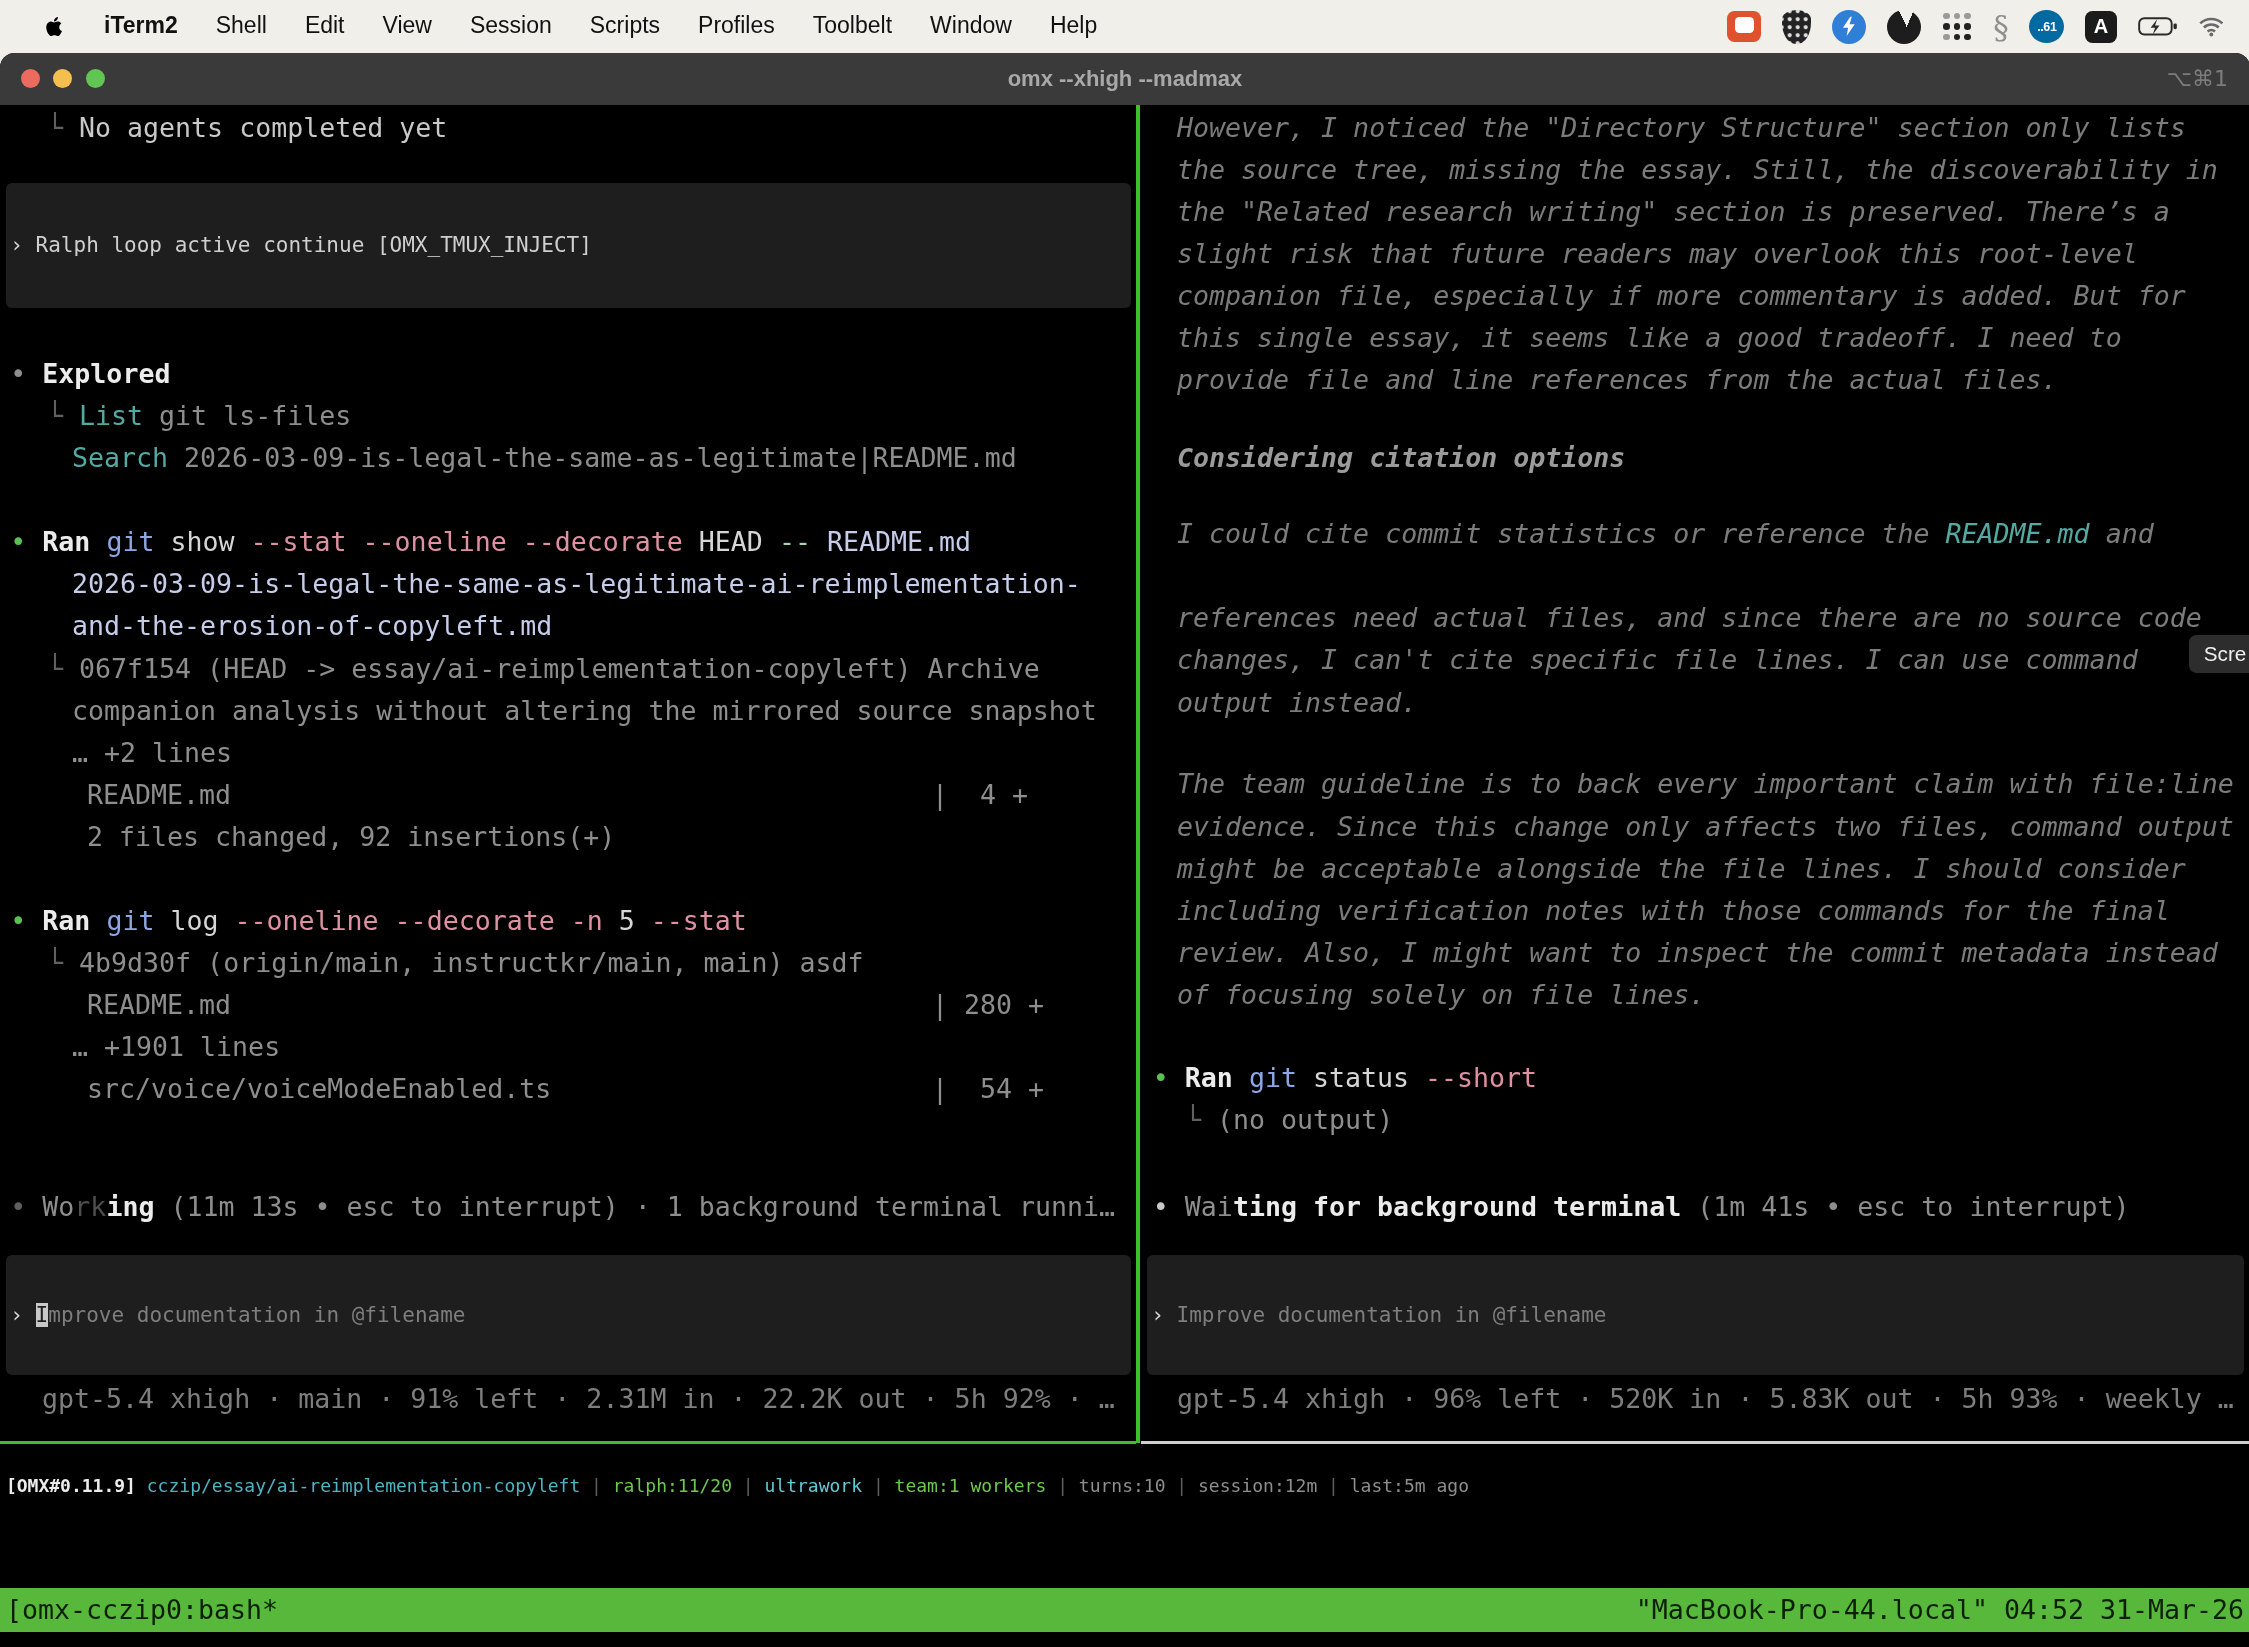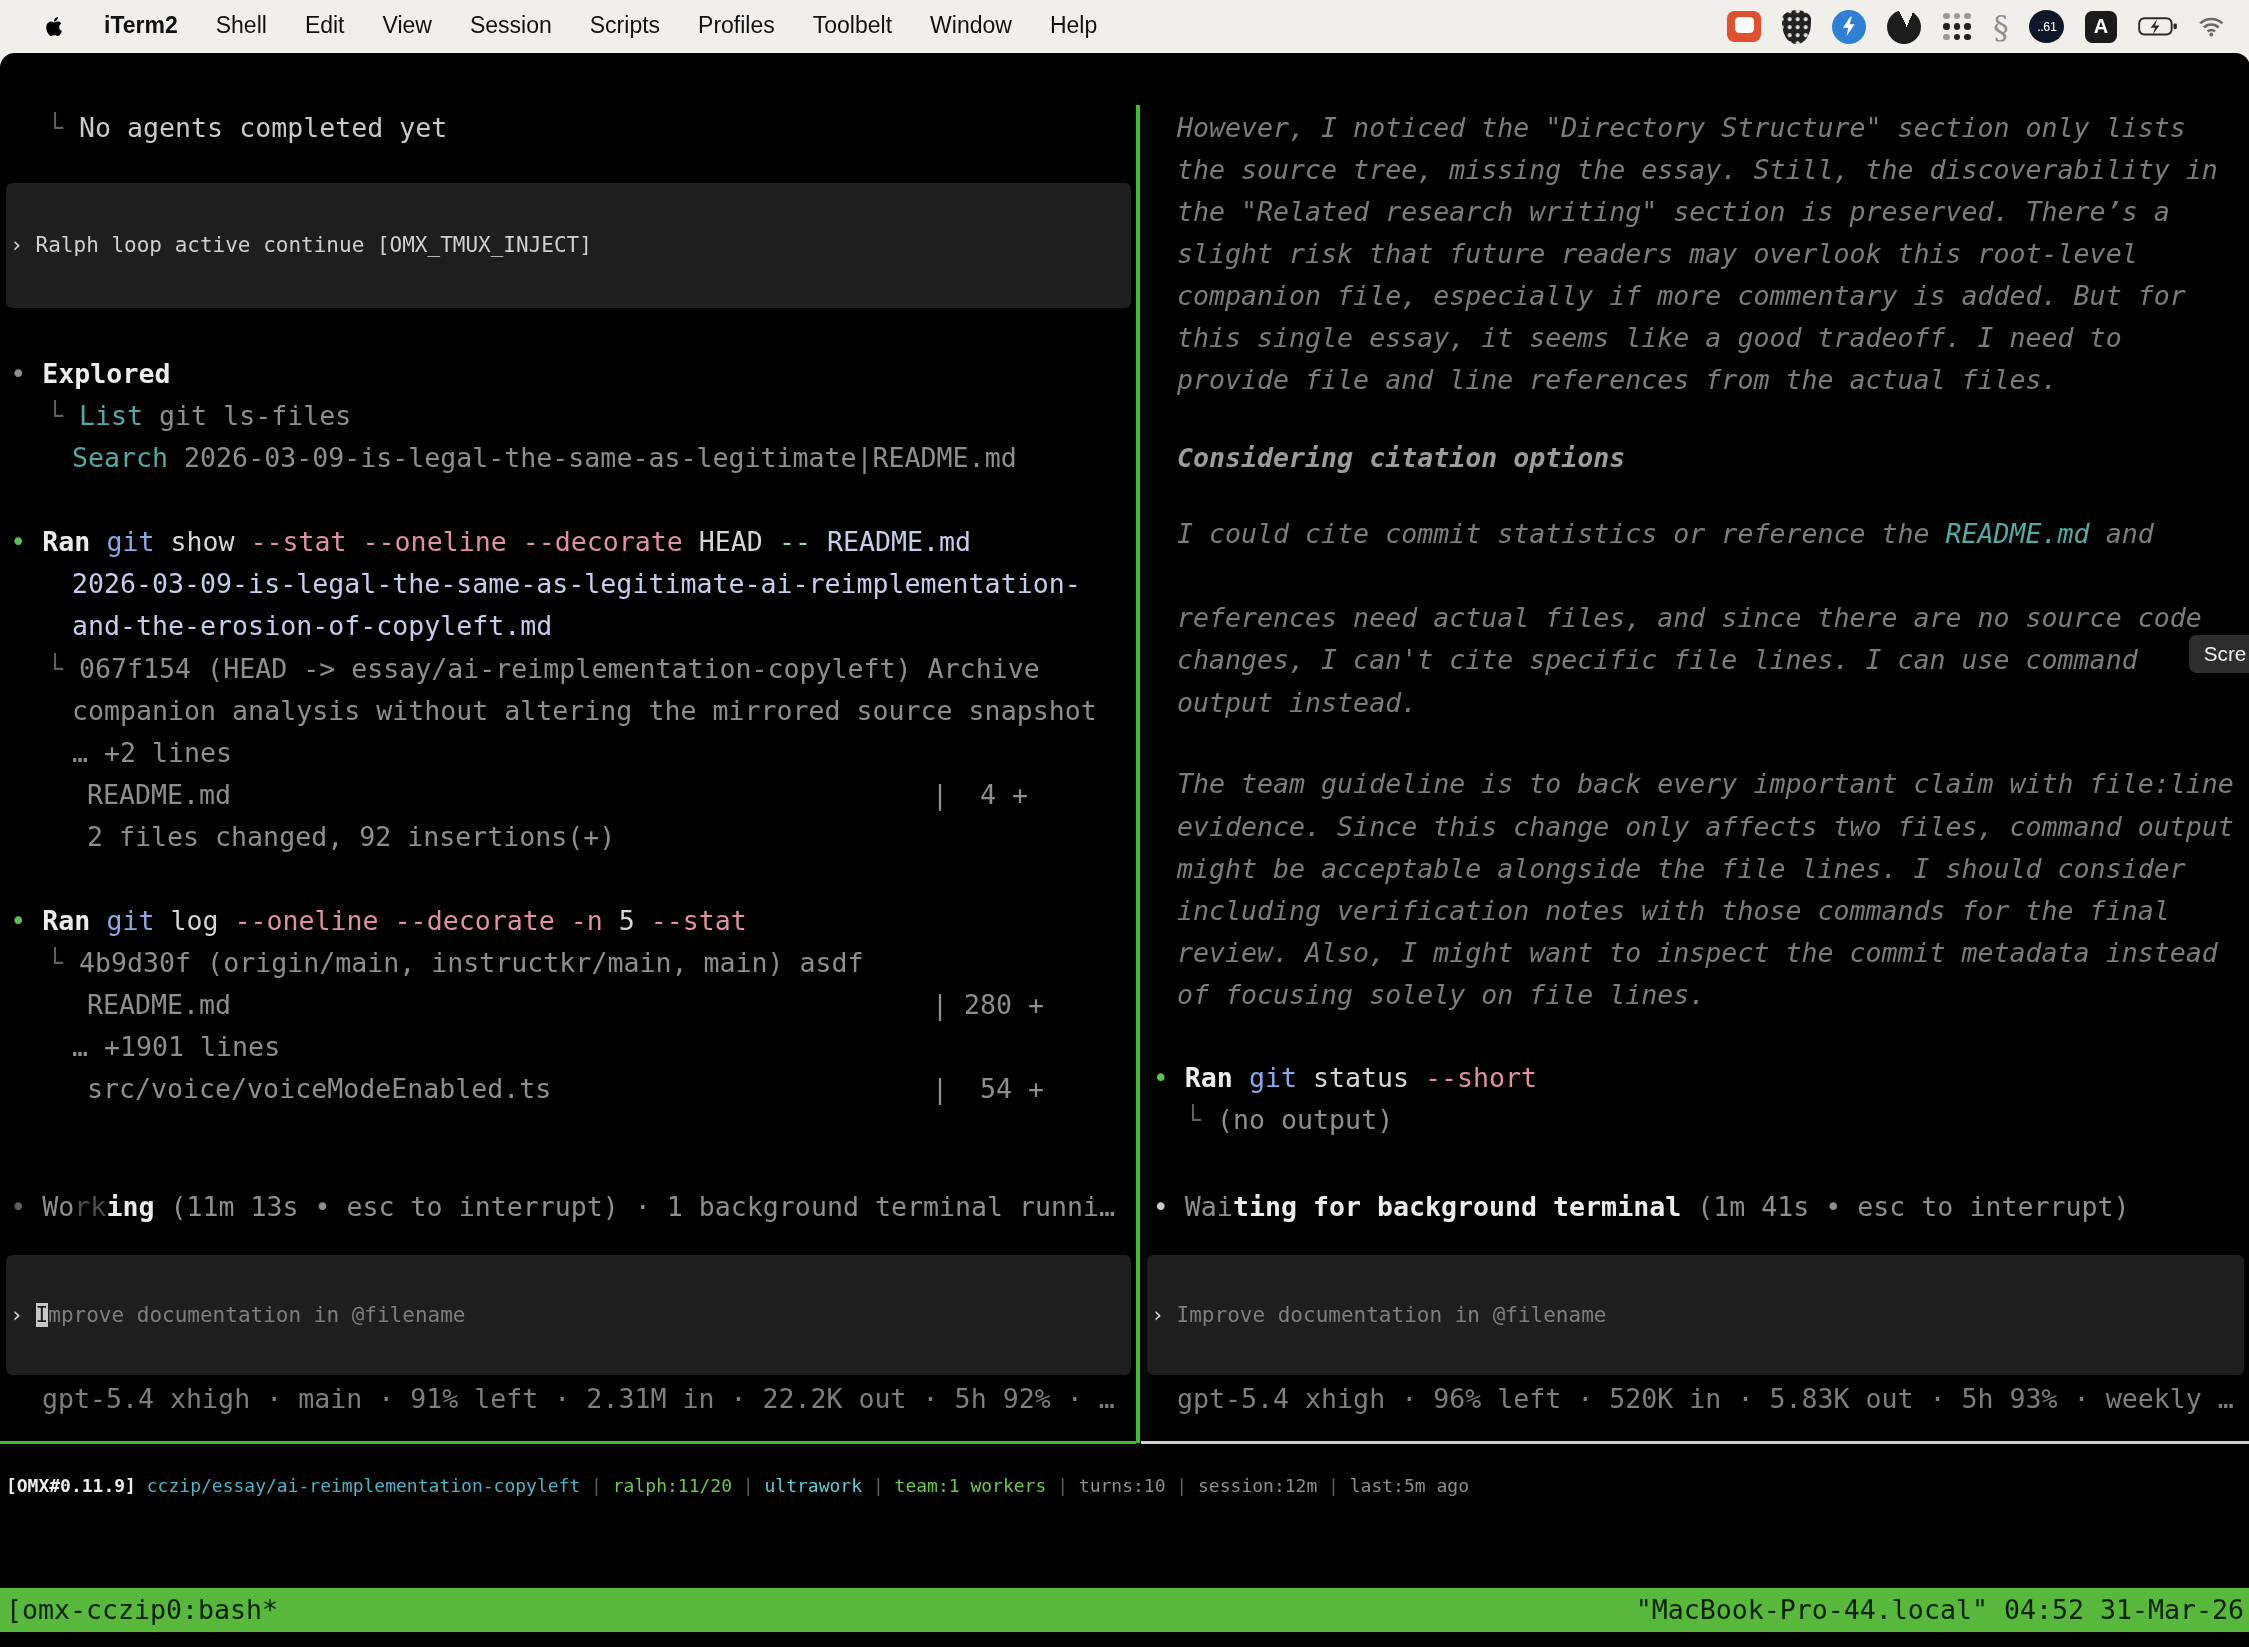--- a/index.html
+++ b/index.html
@@ -20,22 +20,22 @@
   .ic-shield{width:29.5px;height:34px;background:#232323;border-radius:14.8px 14.8px 14px 14px / 9.6px 9.6px 22px 22px;
              background-image:radial-gradient(#ddd 1.9px,transparent 2.2px);background-size:8px 8px;background-position:3.7px 5.2px;}
   .ic-bolt{width:34px;height:34px;border-radius:50%;background:#2f7fd6;display:flex;align-items:center;justify-content:center;}
   .ic-pac{width:34px;height:34px;border-radius:50%;
           background:conic-gradient(from -25deg at 58% 50%, rgba(240,239,233,1) 0 48deg, #1d1d1d 48deg 360deg);}
   .ic-dots{width:31px;height:31px;display:grid;grid-template-columns:repeat(3,1fr);grid-template-rows:repeat(3,1fr);place-items:center;}
   .ic-dots i{width:6.6px;height:6.6px;border-radius:50%;background:#9a9a9a;}
   .ic-dots i:nth-child(4),.ic-dots i:nth-child(5),.ic-dots i:nth-child(6),
   .ic-dots i:nth-child(8),.ic-dots i:nth-child(9){background:#222;}
   .ic-squiggle{font-size:31px;color:#8f8f8f;font-family:"DejaVu Serif",serif;line-height:34px;}
-  .ic-badge61{width:35px;height:33px;border-radius:50%;background:#0f172a;color:#fff;
-              display:flex;align-items:center;justify-content:center;font-size:12.5px;font-weight:normal;letter-spacing:-0.4px;}
+  .ic-badge61{width:35px;height:33px;border-radius:50%;background:#0369a1;color:#fff;
+              display:flex;align-items:center;justify-content:center;font-size:12.5px;font-weight:bold;letter-spacing:-0.4px;}
   .ic-a{width:32px;height:32px;border-radius:7.4px;background:#1b1b1b;color:#fff;
         display:flex;align-items:center;justify-content:center;font-size:20px;font-weight:bold;}
 
   
   .window{position:absolute;top:53px;left:0;width:2250px;height:1594px;background:#000;
           border-radius:14.8px 14.8px 0 0;overflow:hidden;}
   .titlebar{position:absolute;top:0;left:0;width:100%;height:52px;background:#3a3a3a;}
   .tl{position:absolute;top:16px;width:19px;height:19px;border-radius:50%;}
   .tl.red{left:20.7px;background:#ec6a5e;}
   .tl.yellow{left:53px;background:#f5bf4f;}
@@ -154,20 +154,27 @@
           <path d="M3 10 A 22 22 0 0 1 33 10" stroke="#6a6a6a" stroke-width="3.6" fill="none"></path>
           <path d="M8 15.5 A 14.5 14.5 0 0 1 28 15.5" stroke="#6a6a6a" stroke-width="3.6" fill="none"></path>
           <path d="M13 21 A 7.5 7.5 0 0 1 23 21" stroke="#6a6a6a" stroke-width="3.6" fill="none"></path>
           <circle cx="18" cy="25" r="2.6" fill="#6a6a6a"></circle>
         </svg>
     </span>
   </div>
 </div>
 
 <div class="window">
+  <div class="titlebar">
+    <span class="tl red"></span>
+    <span class="tl yellow"></span>
+    <span class="tl green"></span>
+    <div class="title">omx --xhigh --madmax</div>
+    <div class="shortcut">⌥⌘1</div>
+  </div>
 
   <div class="terminal">
 
     <div class="pane" id="left-pane">
       <div class="tbox" id="inject-box">
         <div class="boxline"><span class="wt">› </span><span class="boxtext">Ralph loop active continue [OMX_TMUX_INJECT]</span></div>
       </div>
       <div class="tbox" id="left-input">
         <div class="boxline"><span class="wt">› </span><span class="cursor">I</span><span class="ph">mprove documentation in @filename</span></div>
       </div>

